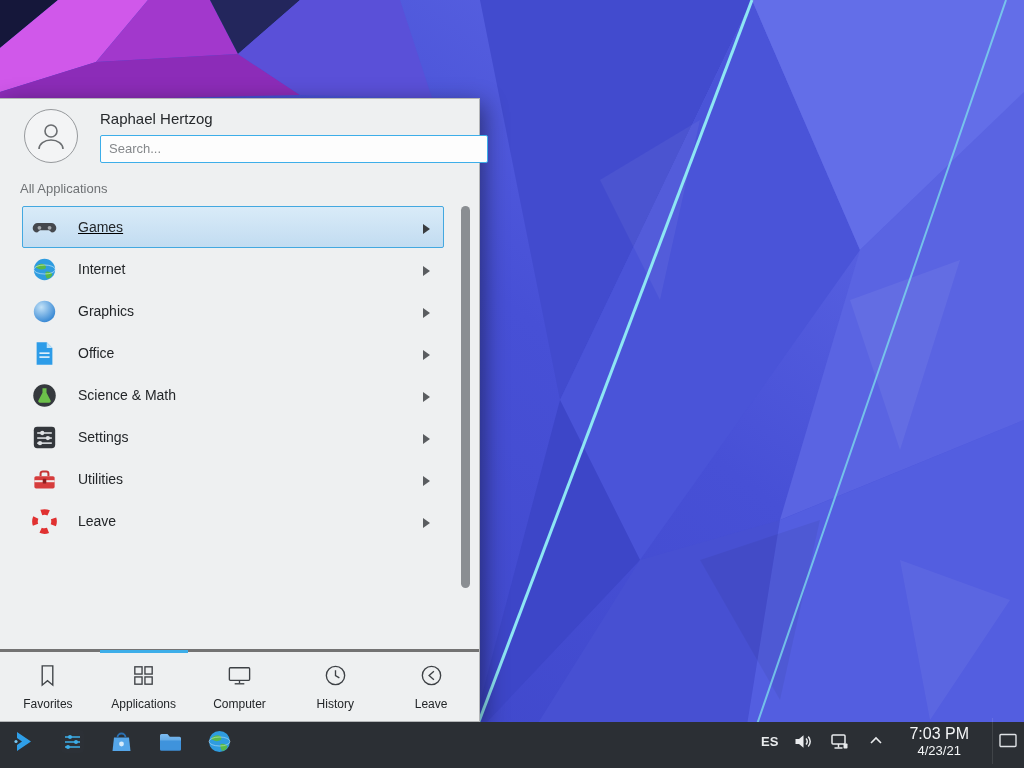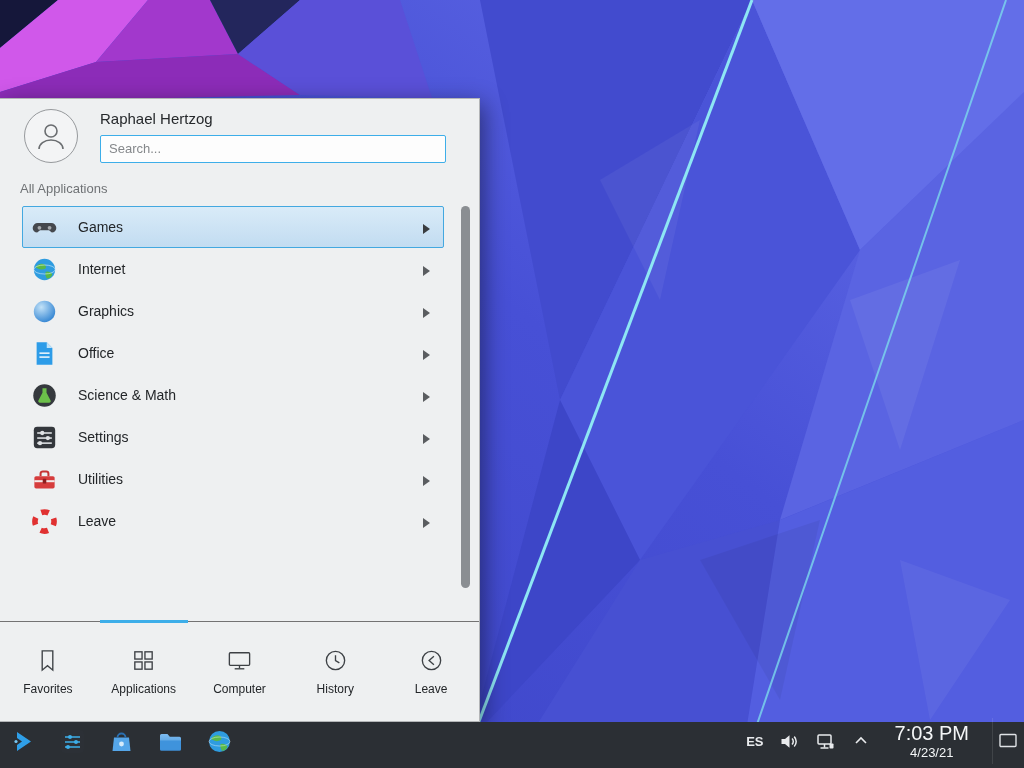--- a/index.html
+++ b/index.html
@@ -20,43 +20,43 @@
   .menu-header { display:flex; align-items:center; gap:22px; padding:10px 18px 8px 24px; }
   .avatar {
     width:54px; height:54px; border-radius:50%;
     border:1px solid #96999c; background:#f3f4f5;
     display:flex; align-items:center; justify-content:center; flex:none;
   }
   .avatar svg { width:34px; height:34px; }
   .header-col { display:flex; flex-direction:column; gap:8px; flex:1; }
   .user-name { font-size:15px; color:#26292c; }
   .search-input {
-    height:28px; width:346px; border:1px solid #3daee9; border-radius:2px;
+    height:28px; width:388px; border:1px solid #3daee9; border-radius:2px;
     background:#fdfdfd; font-size:13px; padding:0 8px; outline:none;
     font-family:inherit; color:#232629;
   }
   .search-input::placeholder { color:#85888b; }
   .section-label { padding:10px 0 2px 20px; font-size:13px; color:#6f7275; }
 
   .cat-list { position:relative; flex:1; padding-top:8px; overflow:hidden; }
   .cat-row {
     display:flex; align-items:center; height:42px; margin-left:22px; width:422px;
     padding:0 12px 0 8px; border:1px solid transparent; border-radius:2px; gap:20px;
   }
-  .cat-row.selected { background:linear-gradient(#d9ebf8,#c2dcf1); border-color:#43a8e0; }
+  .cat-row.selected { background:linear-gradient(#d9ebf8,#c2dcf1); border-color:#43a8e0;text-decoration:underline; }
   .cat-icon { width:27px; height:27px; flex:none; }
   .cat-icon svg { width:100%; height:100%; }
   .cat-label { font-size:14px; color:#232629; }
   .cat-arrow { margin-left:auto; width:10px; height:12px; flex:none; }
   .scrollbar-thumb {
     position:absolute; right:9px; top:8px; width:9px; height:382px;
     border-radius:4.5px; background:#8a8e92;
   }
 
-  .tab-bar { height:100px; flex:none; display:flex; position:relative; border-top:1px solid #737373; }
+  .tab-bar { height:72px; flex:none; display:flex; position:relative; border-top:3px solid #737373; }
   .tab-indicator { position:absolute; top:-2px; left:100px; width:88px; height:3px; background:#3daee9; }
   .tab { width:96px; display:flex; flex-direction:column; align-items:center; justify-content:center; gap:8px; }
   .tab-icon { width:27px; height:27px; }
   .tab-icon svg { width:100%; height:100%; }
   .tab-label { font-size:12px; color:#232629; }
 
   
   .taskbar {
     position:absolute; bottom:0; left:0; width:1024px; height:46px;
     background:#2b2f34; display:flex; align-items:center;
@@ -64,21 +64,21 @@
   }
   .task-apps { display:flex; align-items:center; gap:19px; }
   .task-app { width:30px; height:30px; display:flex; align-items:center; justify-content:center; }
   .task-app svg { width:27px; height:27px; }
   .tray { margin-left:auto; display:flex; align-items:center; gap:15px; }
   .kbd-layout { font-size:13px; font-weight:bold; color:#e9ebed; }
   .tray-icon { width:21px; height:21px; display:flex; align-items:center; justify-content:center; }
   .tray-icon svg { width:21px; height:21px; }
   .caret-icon svg { width:16px; height:16px; }
   .clock { text-align:center; color:#f4f6f7; line-height:1.2; margin:0 8px; }
-  .clock-time { font-size:20px; }
+  .clock-time { font-size:16px; }
   .clock-date { font-size:13px; }
   .show-desktop {
     width:30px; height:46px; display:flex; align-items:center; justify-content:center;
     border-left:1px solid rgba(255,255,255,.10);
   }
   .show-desktop svg { width:22px; height:22px; }
 </style>
 </head>
 <body>
 

